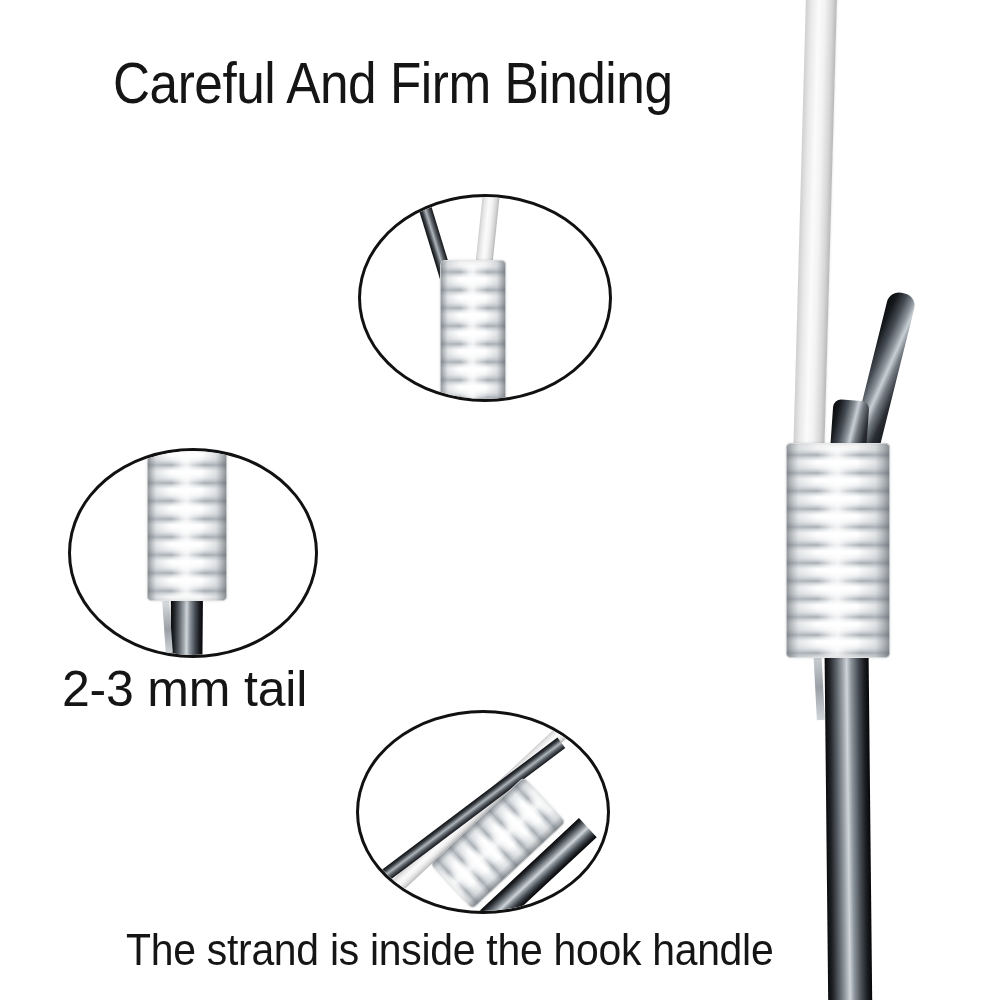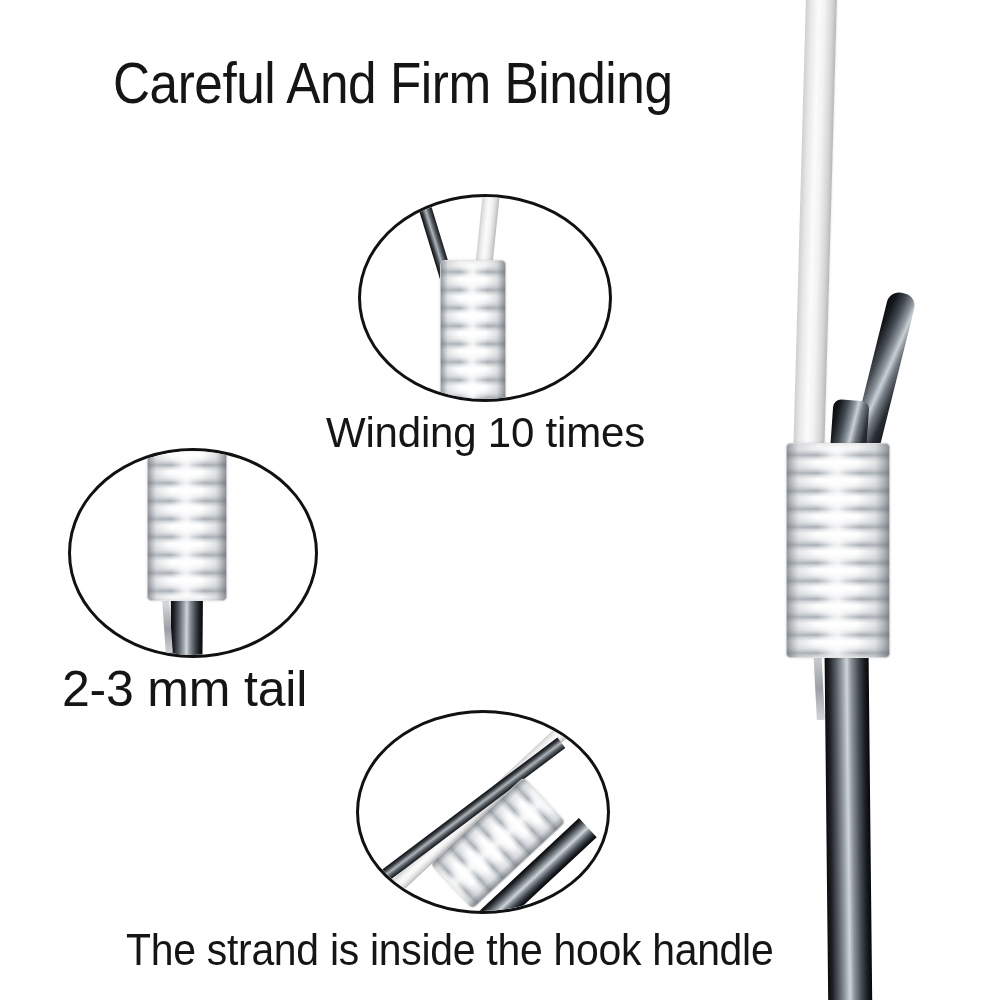--- a/index.html
+++ b/index.html
@@ -210,21 +210,20 @@
                   transform: rotate(-17deg); transform-origin: bottom center;"></div>
 
       <div class="rod-dark" style="left:100px; top:150px; width:24px; height:95px;
                   transform: rotate(2deg); transform-origin: top center;"></div>
 
       <div class="coil" style="left:79px; top:63px; width:66px; height:143px;"></div>
       <div class="coil-gloss" style="left:79px; top:63px; width:66px; height:143px;"></div>
       <div class="coil-edge" style="left:79px; top:63px; width:66px; height:143px;"></div>
     </div>
   </div>
-  <div class="label label-winding">Winding 10 times</div>
 
   <div class="callout" id="callout-tail">
     <div class="callout-inner">
 
       <div class="rod-dark" style="left:100px; top:140px; width:32px; height:110px;
                   transform: rotate(0.5deg); transform-origin: top center;"></div>
 
       <div class="tail-wisp" style="left:93px; top:150px; width:7px; height:52px;
                   transform: rotate(-4deg);"></div>
 

